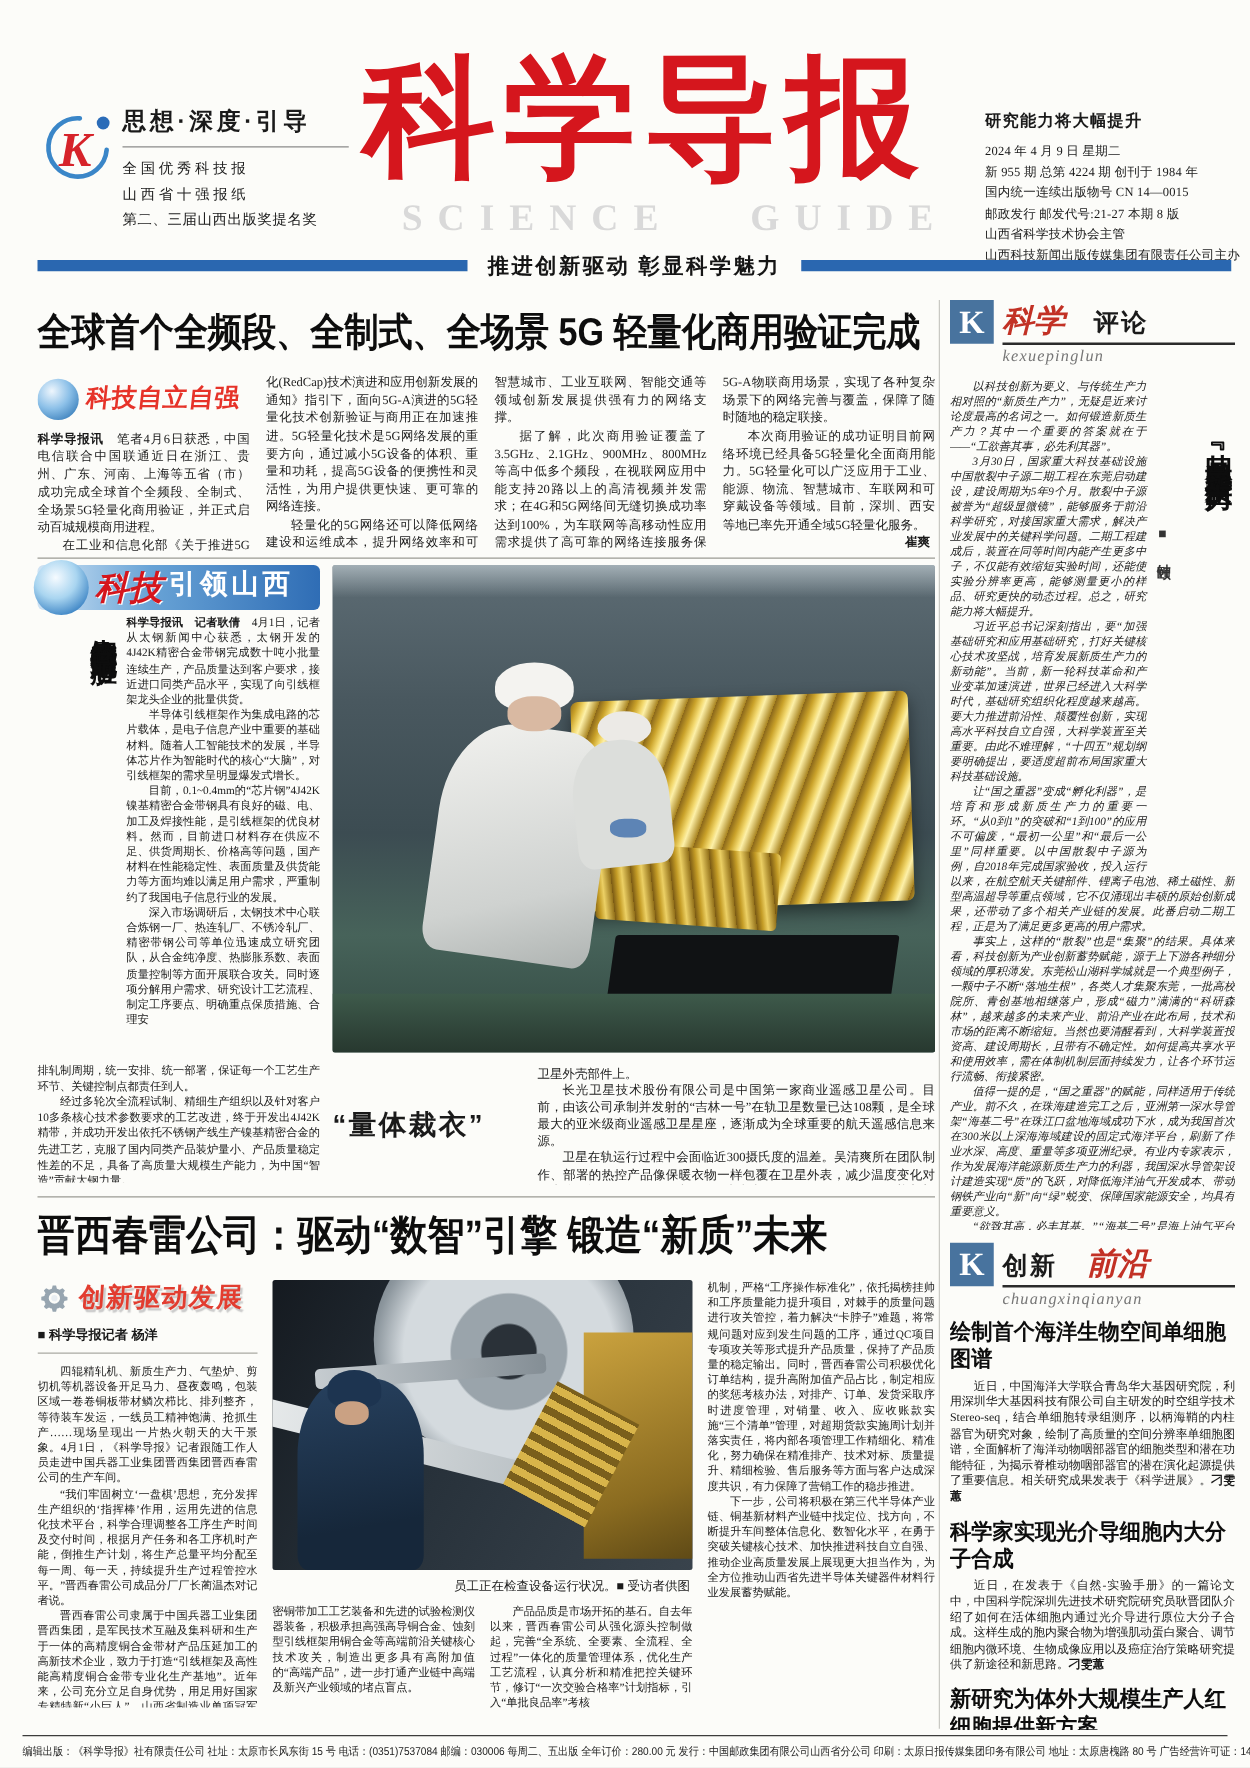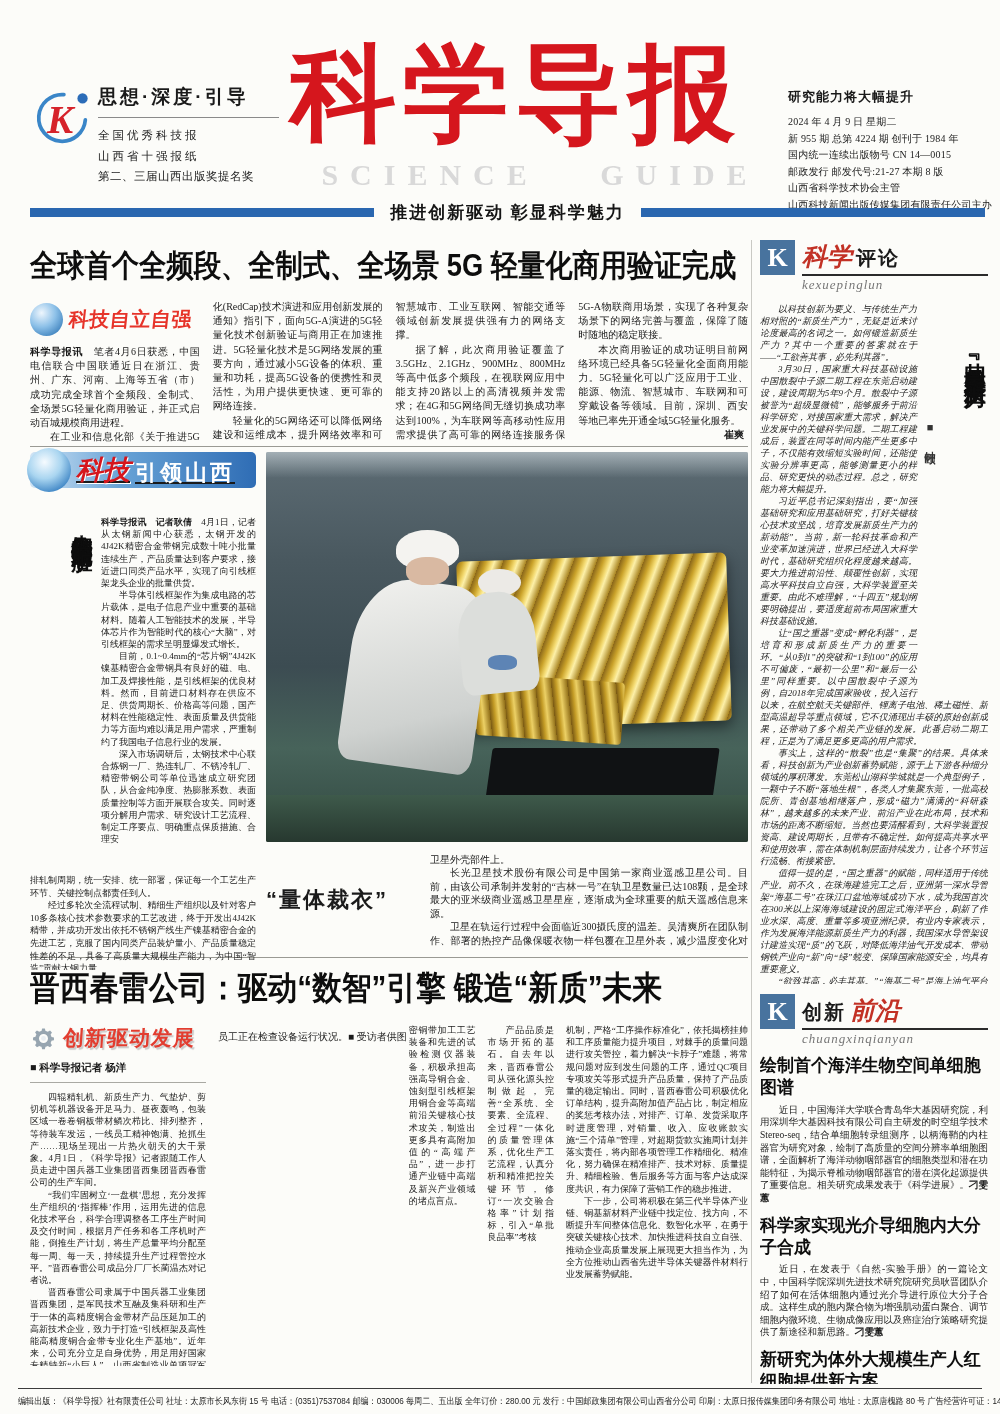--- a/index.html
+++ b/index.html
@@ -31,21 +31,21 @@
   .bar{flex:1;height:9px;background:#2a67b0;}
   .slogan{margin:0 16px;font-size:17px;font-weight:bold;letter-spacing:2px;
           font-family:"Liberation Sans",sans-serif;color:#151515;white-space:nowrap;}
 
   
   .just{text-align:justify;}
   .sec-header{display:flex;gap:7px;align-items:flex-start;}
   .kbox{width:35px;height:35px;background:#48739e;color:#fff;display:flex;align-items:center;justify-content:center;
         font-size:26px;font-weight:bold;font-family:"Liberation Serif",serif;flex:0 0 auto;}
   .sec-title-wrap{flex:1;}
-  .sec-title-row{display:flex;align-items:baseline;gap:4px;border-bottom:2px solid #2b2b2b;padding-bottom:1px;}
+  .sec-title-row{display:flex;align-items:baseline;gap:23px;border-bottom:2px solid #2b2b2b;padding-bottom:1px;}
   .script-red{font-size:25px;font-weight:bold;font-style:italic;color:#c23125;font-family:"Liberation Serif",serif;}
   .title-black{font-size:20px;font-weight:bold;letter-spacing:2px;font-family:"Liberation Sans",sans-serif;}
   .pinyin{font-size:13px;font-style:italic;color:#767676;letter-spacing:1px;margin-top:1px;}
   .credit{float:right;font-weight:bold;font-family:"Liberation Sans",sans-serif;}
 
   .v-divider{position:absolute;left:751px;top:240px;width:1px;height:1143px;background:#c9c9c4;}
 
   
   .lead-sec{position:absolute;left:30px;top:240px;width:718px;height:206px;border-bottom:1px solid #9a9a94;}
   .lead-headline{font-family:"Liberation Sans",sans-serif;font-size:31px;font-weight:900;white-space:nowrap;
@@ -56,22 +56,22 @@
   .globe{width:33px;height:33px;border-radius:50%;flex:0 0 auto;
          background:radial-gradient(circle at 35% 30%,#eef6fd,#8cc0e8 45%,#2f76b5 90%);}
   .lead-badge-text{font-size:20px;font-weight:bold;color:#e63329;transform:skewX(-6deg);
                    white-space:nowrap;letter-spacing:0.5px;}
   .lead-byline{text-align:right;font-weight:bold;padding-right:4px;font-family:"Liberation Sans",sans-serif;}
 
   
   .mid-sec{position:absolute;left:30px;top:452px;width:718px;height:505px;border-bottom:1px solid #9a9a94;
            display:flex;gap:10px;}
   .mid-left{width:226px;flex:0 0 auto;}
-  .tech-badge{height:36px;border-radius:5px;margin-bottom:28px;position:relative;
-              background:linear-gradient(90deg,#cfe3f4,#68a3d6 40%,#2f6db5);display:flex;align-items:flex-end;padding-left:46px;text-decoration:underline;}
+  .tech-badge{height:36px;border-radius:5px;margin-bottom:4px;position:relative;
+              background:linear-gradient(90deg,#cfe3f4,#68a3d6 40%,#2f6db5);display:flex;align-items:flex-start;padding-left:46px;}
   .globe2{position:absolute;left:-3px;top:-4px;width:44px;height:44px;border-radius:50%;
           background:radial-gradient(circle at 40% 32%,#f6fbff,#a9d5f0 42%,#3b83c4 80%,#1f5a96);}
   .tech-script{font-size:27px;font-weight:bold;font-style:italic;color:#d5161d;text-shadow:1px 1px 0 #fff;margin-right:5px;}
   .tech-rest{font-size:22px;font-weight:bold;color:#fff;letter-spacing:3px;font-family:"Liberation Sans",sans-serif;}
   .vert-zone{display:flex;gap:7px;height:352px;overflow:hidden;}
   .vheadline{writing-mode:vertical-rl;font-size:21px;font-weight:900;letter-spacing:1px;line-height:1.1;
              font-family:"Liberation Sans",sans-serif;width:64px;text-align:start;padding-top:2px;color:#0d0d0d;}
   .vtext{flex:1;font-size:9px;line-height:12.2px;overflow:hidden;}
   .mid-wide{font-size:9px;line-height:12.6px;margin-top:6px;height:96px;overflow:hidden;}
   .mid-right{flex:1;display:flex;flex-direction:column;}
@@ -103,21 +103,21 @@
                    transform:scaleX(.9);transform-origin:left center;color:#0d0d0d;}
   .bottom-body{display:flex;gap:12px;margin-top:13px;height:356px;overflow:hidden;}
   .b-col1{width:176px;flex:0 0 auto;}
   .innov-badge{display:flex;align-items:center;gap:6px;margin-bottom:9px;}
   .gear{width:27px;height:27px;flex:0 0 auto;}
   .innov-text{font-size:21px;font-weight:bold;color:#e23d30;letter-spacing:1px;transform:skewX(-4deg);
               font-family:"Liberation Sans",sans-serif;text-shadow:2px 2px 1px #c9c9c9;white-space:nowrap;}
   .b-byline{font-size:10.5px;font-weight:bold;font-family:"Liberation Sans",sans-serif;
             padding-bottom:7px;border-bottom:1px solid #a9a9a3;margin-bottom:8px;}
   .b-col1-text{font-size:9px;line-height:12.2px;height:275px;overflow:hidden;}
-  .b-mid{width:336px;flex:0 0 auto;display:flex;flex-direction:row;}
+  .b-mid{width:336px;flex:0 0 auto;display:flex;flex-direction:column;}
   .photo2{height:232px;position:relative;overflow:hidden;border-radius:2px;
           background:linear-gradient(120deg,#151a20,#27313a 45%,#39434c);}
   .p2-coil{position:absolute;left:24%;top:-22%;width:62%;height:85%;border-radius:50%;
            background:radial-gradient(circle at 52% 55%,#2a3138 0 14%,#9aa4ab 15% 30%,#d4dade 31% 55%,#8d979e 70%,#5f6a72 85%);}
   .p2-arm{position:absolute;left:10%;top:28%;width:55%;height:7%;background:linear-gradient(90deg,#c6ccd0,#848e95);transform:rotate(-4deg);border-radius:4px;}
   .p2-sheet{position:absolute;left:-5%;top:52%;width:70%;height:9%;background:linear-gradient(90deg,#e8ebec,#b9c0c4);transform:rotate(14deg);}
   .p2-machine{position:absolute;right:0;top:18%;width:26%;height:78%;
               background:linear-gradient(160deg,#caa23e,#8a6b20 70%,#5f4a16);}
   .p2-machine2{position:absolute;right:18%;top:40%;width:22%;height:40%;transform:rotate(28deg);
                background:repeating-linear-gradient(0deg,#d8b44a 0 6px,#7a5f1c 6px 12px);}

